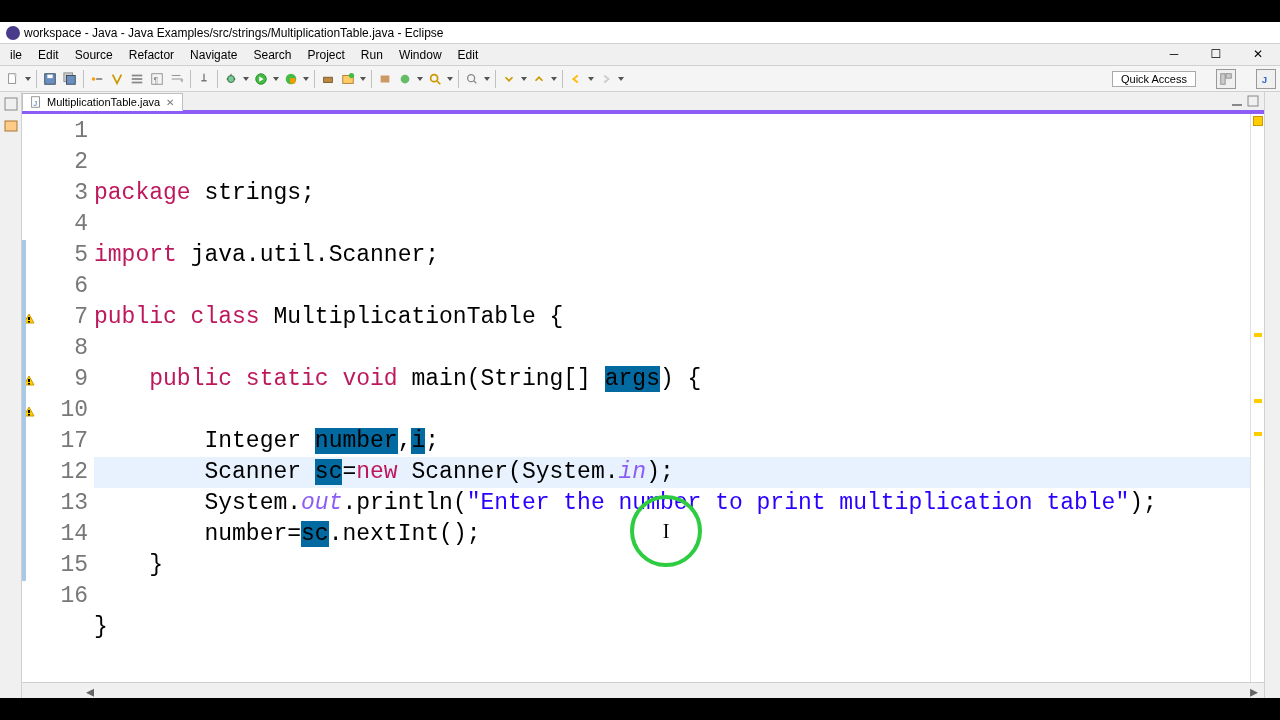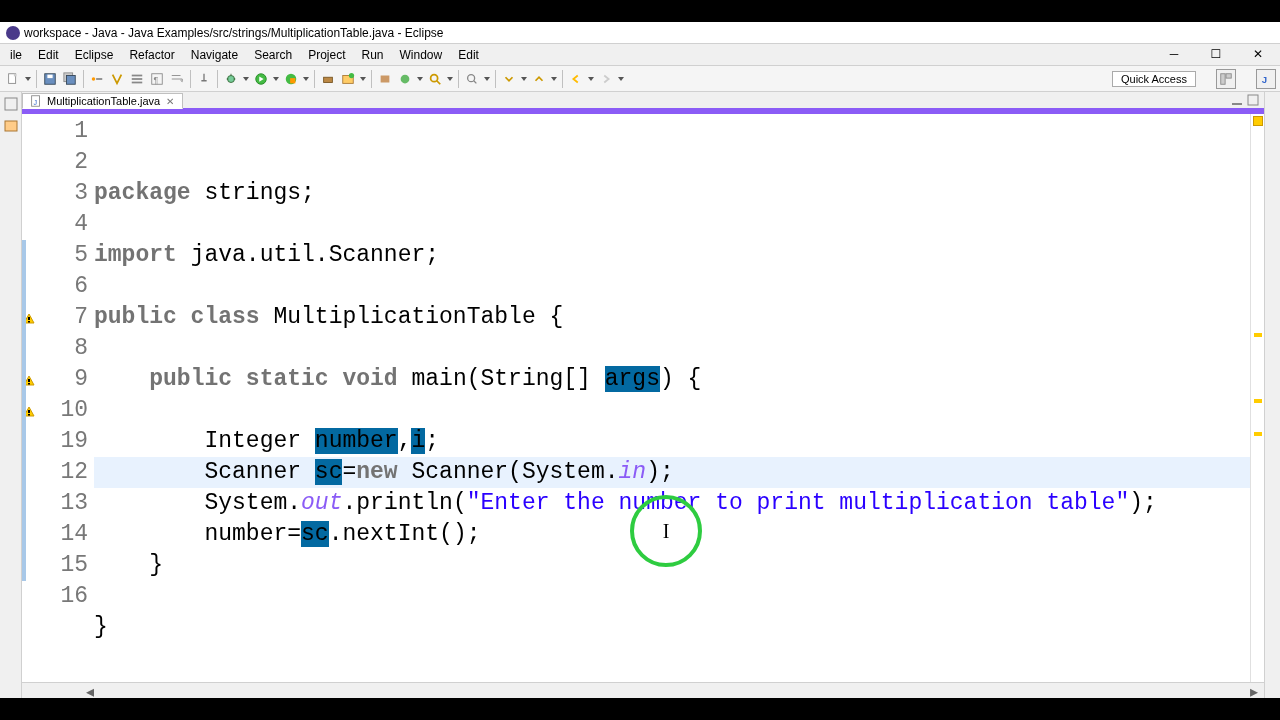--- a/index.html
+++ b/index.html
@@ -17,32 +17,32 @@
 .tbtn svg { width: 14px; height: 14px; }
 .tsep { width: 1px; height: 18px; background: #c0c0c0; margin: 0 2px; }
 .tdrop { width: 8px; height: 18px; display:flex; align-items:center; justify-content:center; cursor:pointer;}
 .tdrop::after { content:""; border-left:3px solid transparent; border-right:3px solid transparent; border-top:4px solid #555;}
 .quick-access { border: 1px solid #aaa; padding: 1px 8px; font-size: 11px; background: #fff; cursor: text; }
 .persp-btn { width: 20px; height: 20px; border: 1px solid #999; display:flex; align-items:center; justify-content:center; cursor:pointer; background:#f0f0f0;}
 .content { flex: 1; display: flex; overflow: hidden; }
 .left-strip { width: 22px; background: #f0f0f0; border-right: 1px solid #d0d0d0; display:flex; flex-direction:column; align-items:center; padding-top:4px; gap:6px;}
 .left-strip-icon { width:16px; height:16px; cursor:pointer;}
 .editor-area { flex: 1; display: flex; flex-direction: column; background: #fff; }
-.tab-bar { height: 22px; background: #f0f0f0; border-bottom: 6px solid #8b5cf6; display: flex; align-items: stretch; position:relative;}
+.tab-bar { height: 22px; background: #f0f0f0; border-bottom: 4px solid #8b5cf6; display: flex; align-items: stretch; position:relative;}
 .tab { display: flex; align-items: center; padding: 0 6px; background: #fff; border: 1px solid #c0c0c0; border-bottom: 1px solid #fff; font-size: 11px; gap: 4px; position:relative; top:1px;}
 .tab-icon { width: 14px; height: 14px; }
 .tab-close { width: 12px; height: 12px; display:flex; align-items:center; justify-content:center; cursor:pointer; font-size:10px; color:#777;}
 .tab-bar-right { margin-left:auto; display:flex; align-items:center; gap:2px; padding-right:4px;}
 .tab-bar-btn { width:14px; height:14px; cursor:pointer; display:flex; align-items:center; justify-content:center;}
 .editor-body { flex: 1; display: flex; overflow: hidden; position:relative;}
 .gutter { width: 72px; background: #fff; border-right: none; display: flex; }
 .marker-strip { width: 14px; background: #fff; position:relative;}
 .linenum-strip { flex: 1; text-align: right; padding-right: 6px; font-family: Consolas, "Courier New", monospace; font-size: 23px; color: #787878; line-height: 31px; padding-top: 2px;}
 .code { flex: 1; font-family: Consolas, "Courier New", monospace; font-size: 23px; line-height: 31px; padding-top: 2px; white-space: pre; color: #000; position:relative;}
-.kw { color: #737373; font-weight: bold; }
+.kw { color: #be185d; font-weight: normal; }
 .str { color: #2a00ff; }
 .fld { color: #8b5cf6; font-style: italic; }
 .var-warn { background: #0369a1; }
 .hl-line { position:absolute; left:0; right:0; height:31px; background:#e8f2fe; z-index:0;}
 .code-content { position:relative; z-index:1;}
 .warn-marker { position:absolute; width:12px; height:12px; left:1px;}
 .overview { width:14px; background:#fff; border-left:1px solid #e0e0e0; position:relative;}
 .ov-mark { position:absolute; right:2px; width:8px; height:4px; }
 .right-strip { width:16px; background:#f0f0f0; border-left:1px solid #d0d0d0;}
 .hscroll { height:16px; background:#f0f0f0; border-top:1px solid #d0d0d0; position:relative;}
@@ -60,21 +60,21 @@
   </div>
   <div class="titlebar-btns">
     <div class="titlebar-btn">─</div>
     <div class="titlebar-btn">☐</div>
     <div class="titlebar-btn">✕</div>
   </div>
 
   <div class="menubar" id="menubar">
       <span class="menu-item">ile</span>
       <span class="menu-item">Edit</span>
-      <span class="menu-item">Eclipse</span>
+      <span class="menu-item">Source</span>
       <span class="menu-item">Refactor</span>
       <span class="menu-item">Navigate</span>
       <span class="menu-item">Search</span>
       <span class="menu-item">Project</span>
       <span class="menu-item">Run</span>
       <span class="menu-item">Window</span>
       <span class="menu-item">Edit</span>
     </div>
 
   <div class="toolbar">
@@ -300,21 +300,21 @@
               <div>1</div>
               <div>2</div>
               <div>3</div>
               <div>4</div>
               <div>5</div>
               <div>6</div>
               <div>7</div>
               <div>8</div>
               <div>9</div>
               <div>10</div>
-              <div>19</div>
+              <div>17</div>
               <div>12</div>
               <div>13</div>
               <div>14</div>
               <div>15</div>
               <div>16</div>
             </div>
         </div>
         <div class="code" id="code-area">
           <div class="hl-line" style="top: 343px;"></div><div class="code-content" id="code-content"><div><span class="kw">package</span><span> strings;</span></div><div>&nbsp;</div><div><span class="kw">import</span><span> java.util.Scanner;</span></div><div>&nbsp;</div><div><span class="kw">public class</span><span> MultiplicationTable {</span></div><div>&nbsp;</div><div><span>    </span><span class="kw">public static void</span><span> main(String[] </span><span class="var-warn">args</span><span>) {</span></div><div>&nbsp;</div><div><span>        Integer </span><span class="var-warn">number</span><span>,</span><span class="var-warn">i</span><span>;</span></div><div><span>        Scanner </span><span class="var-warn">sc</span><span>=</span><span class="kw">new</span><span> Scanner(System.</span><span class="fld">in</span><span>);</span></div><div><span>        System.</span><span class="fld">out</span><span>.println(</span><span class="str">"Enter the number to print multiplication table"</span><span>);</span></div><div><span>        number=</span><span class="var-warn">sc</span><span>.nextInt();</span></div><div><span>    }</span></div><div>&nbsp;</div><div><span>}</span></div><div>&nbsp;</div></div>
         </div>

